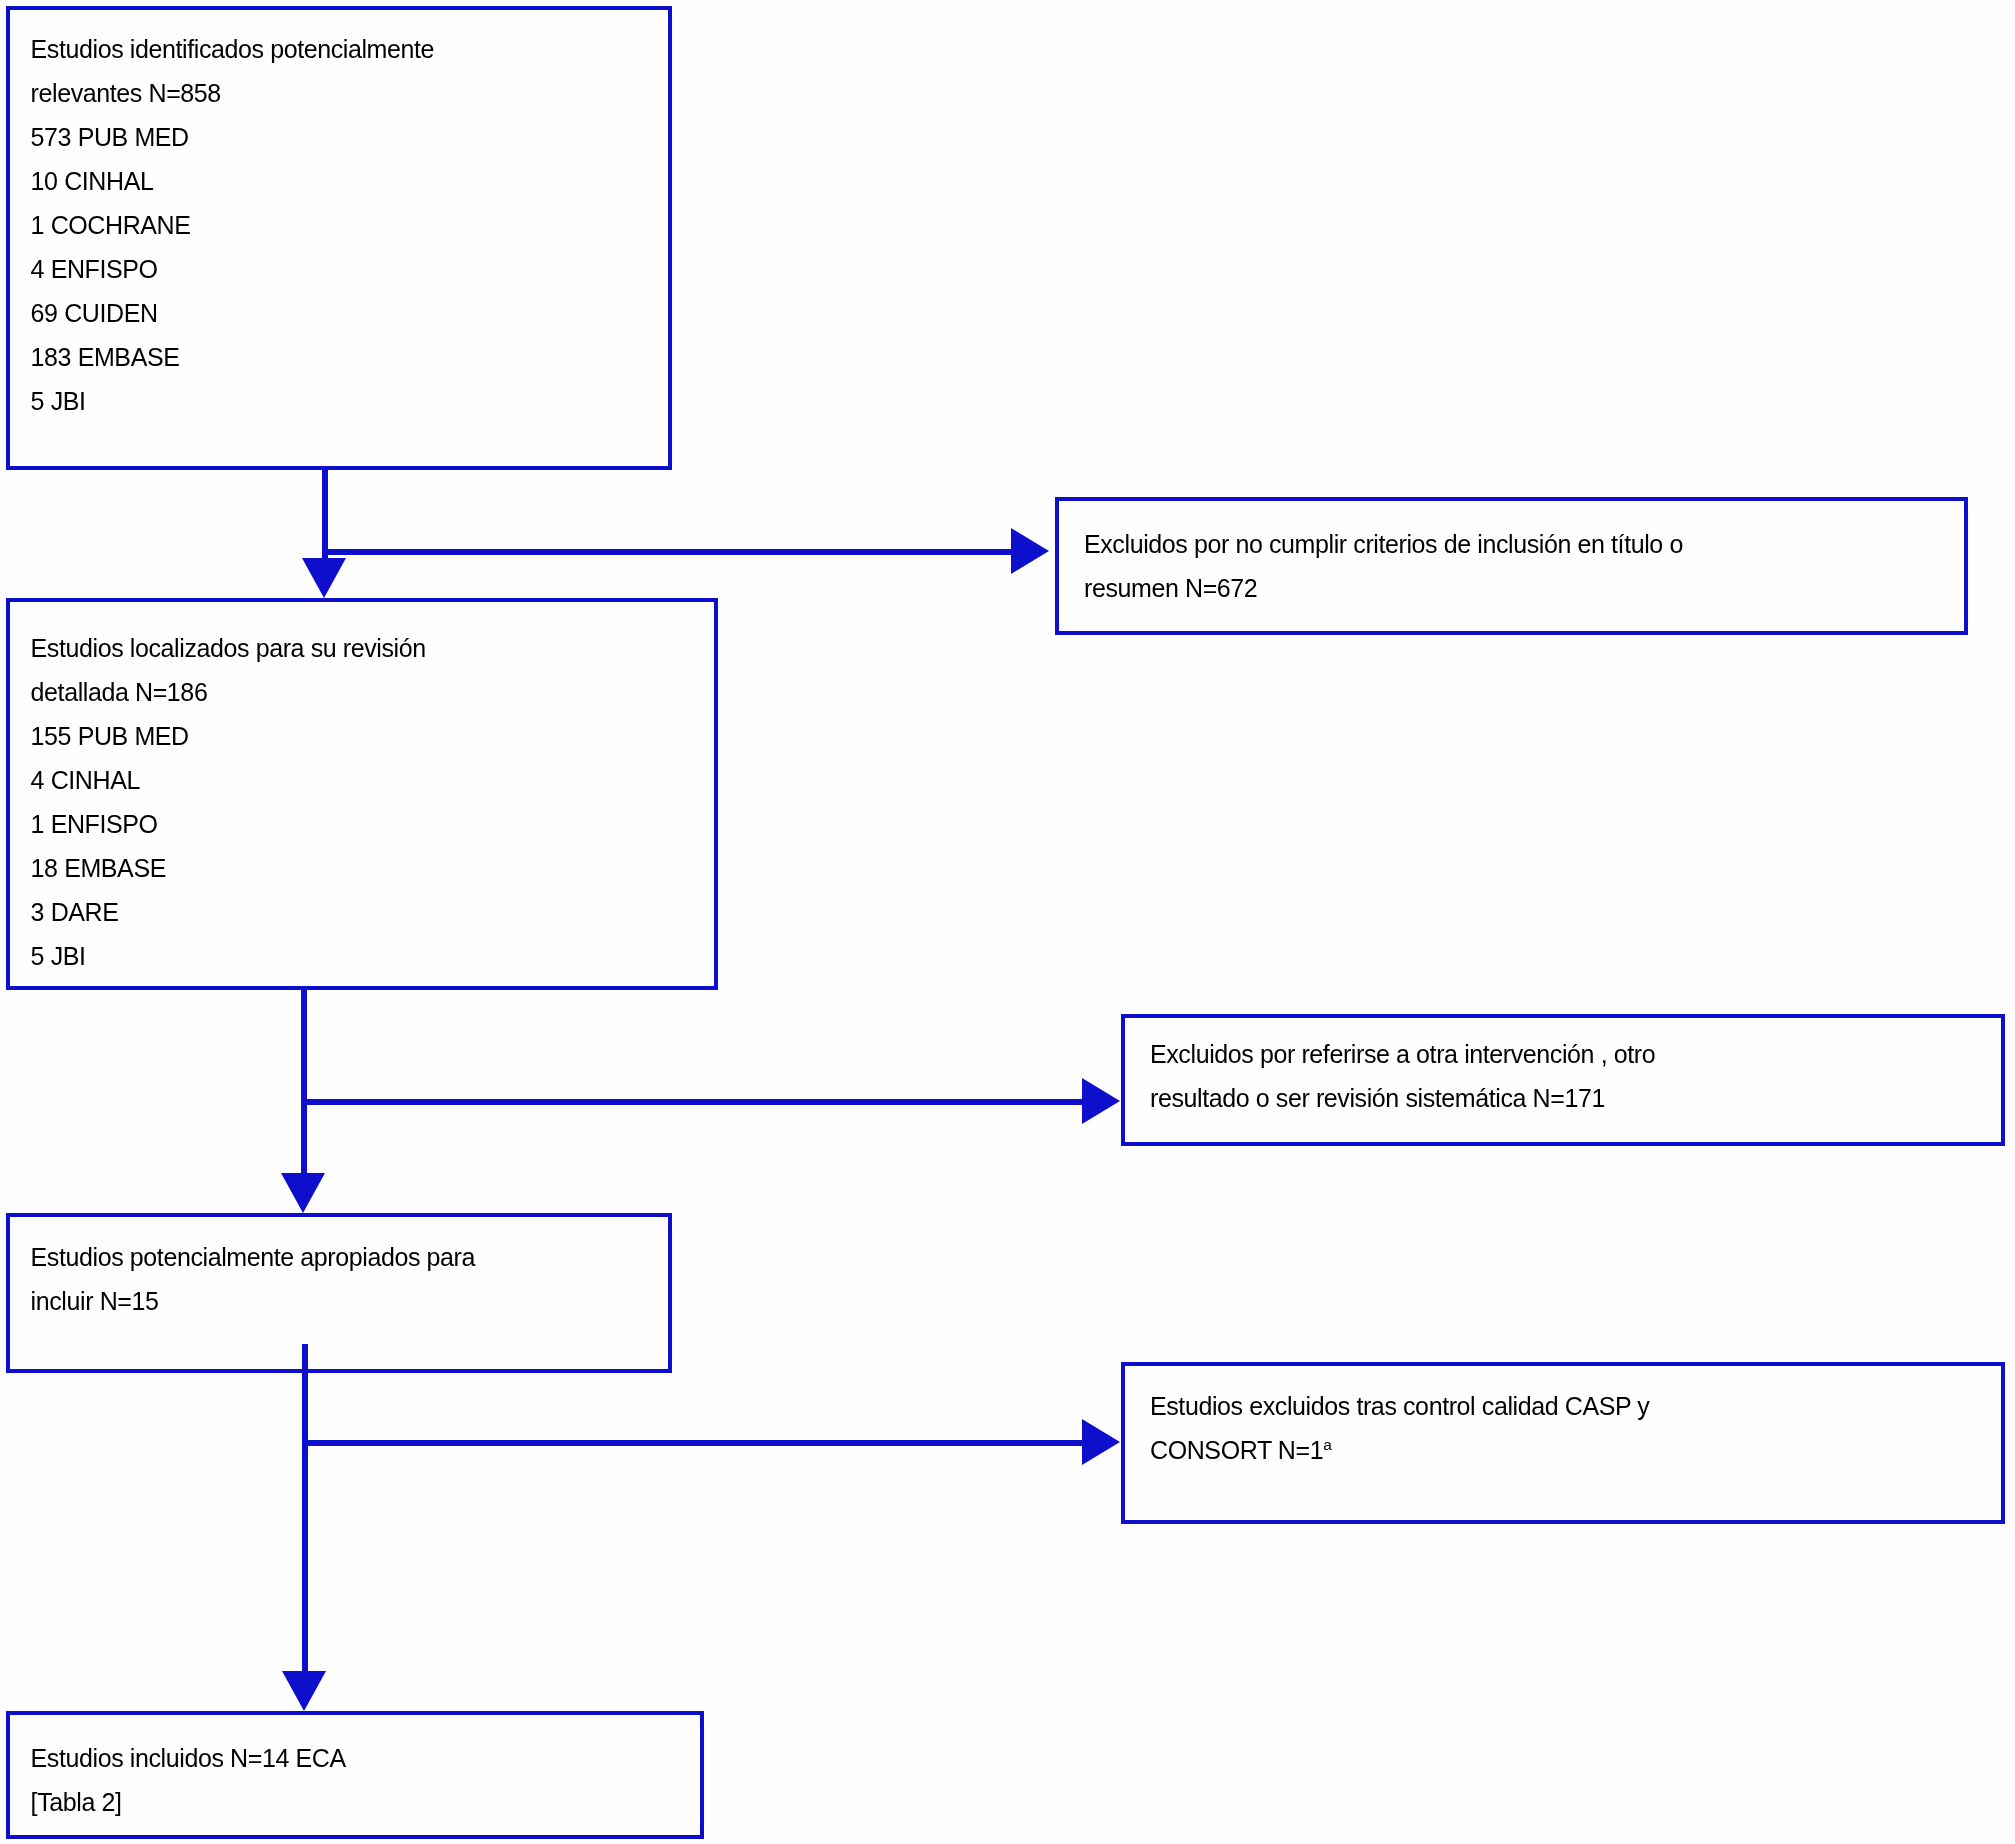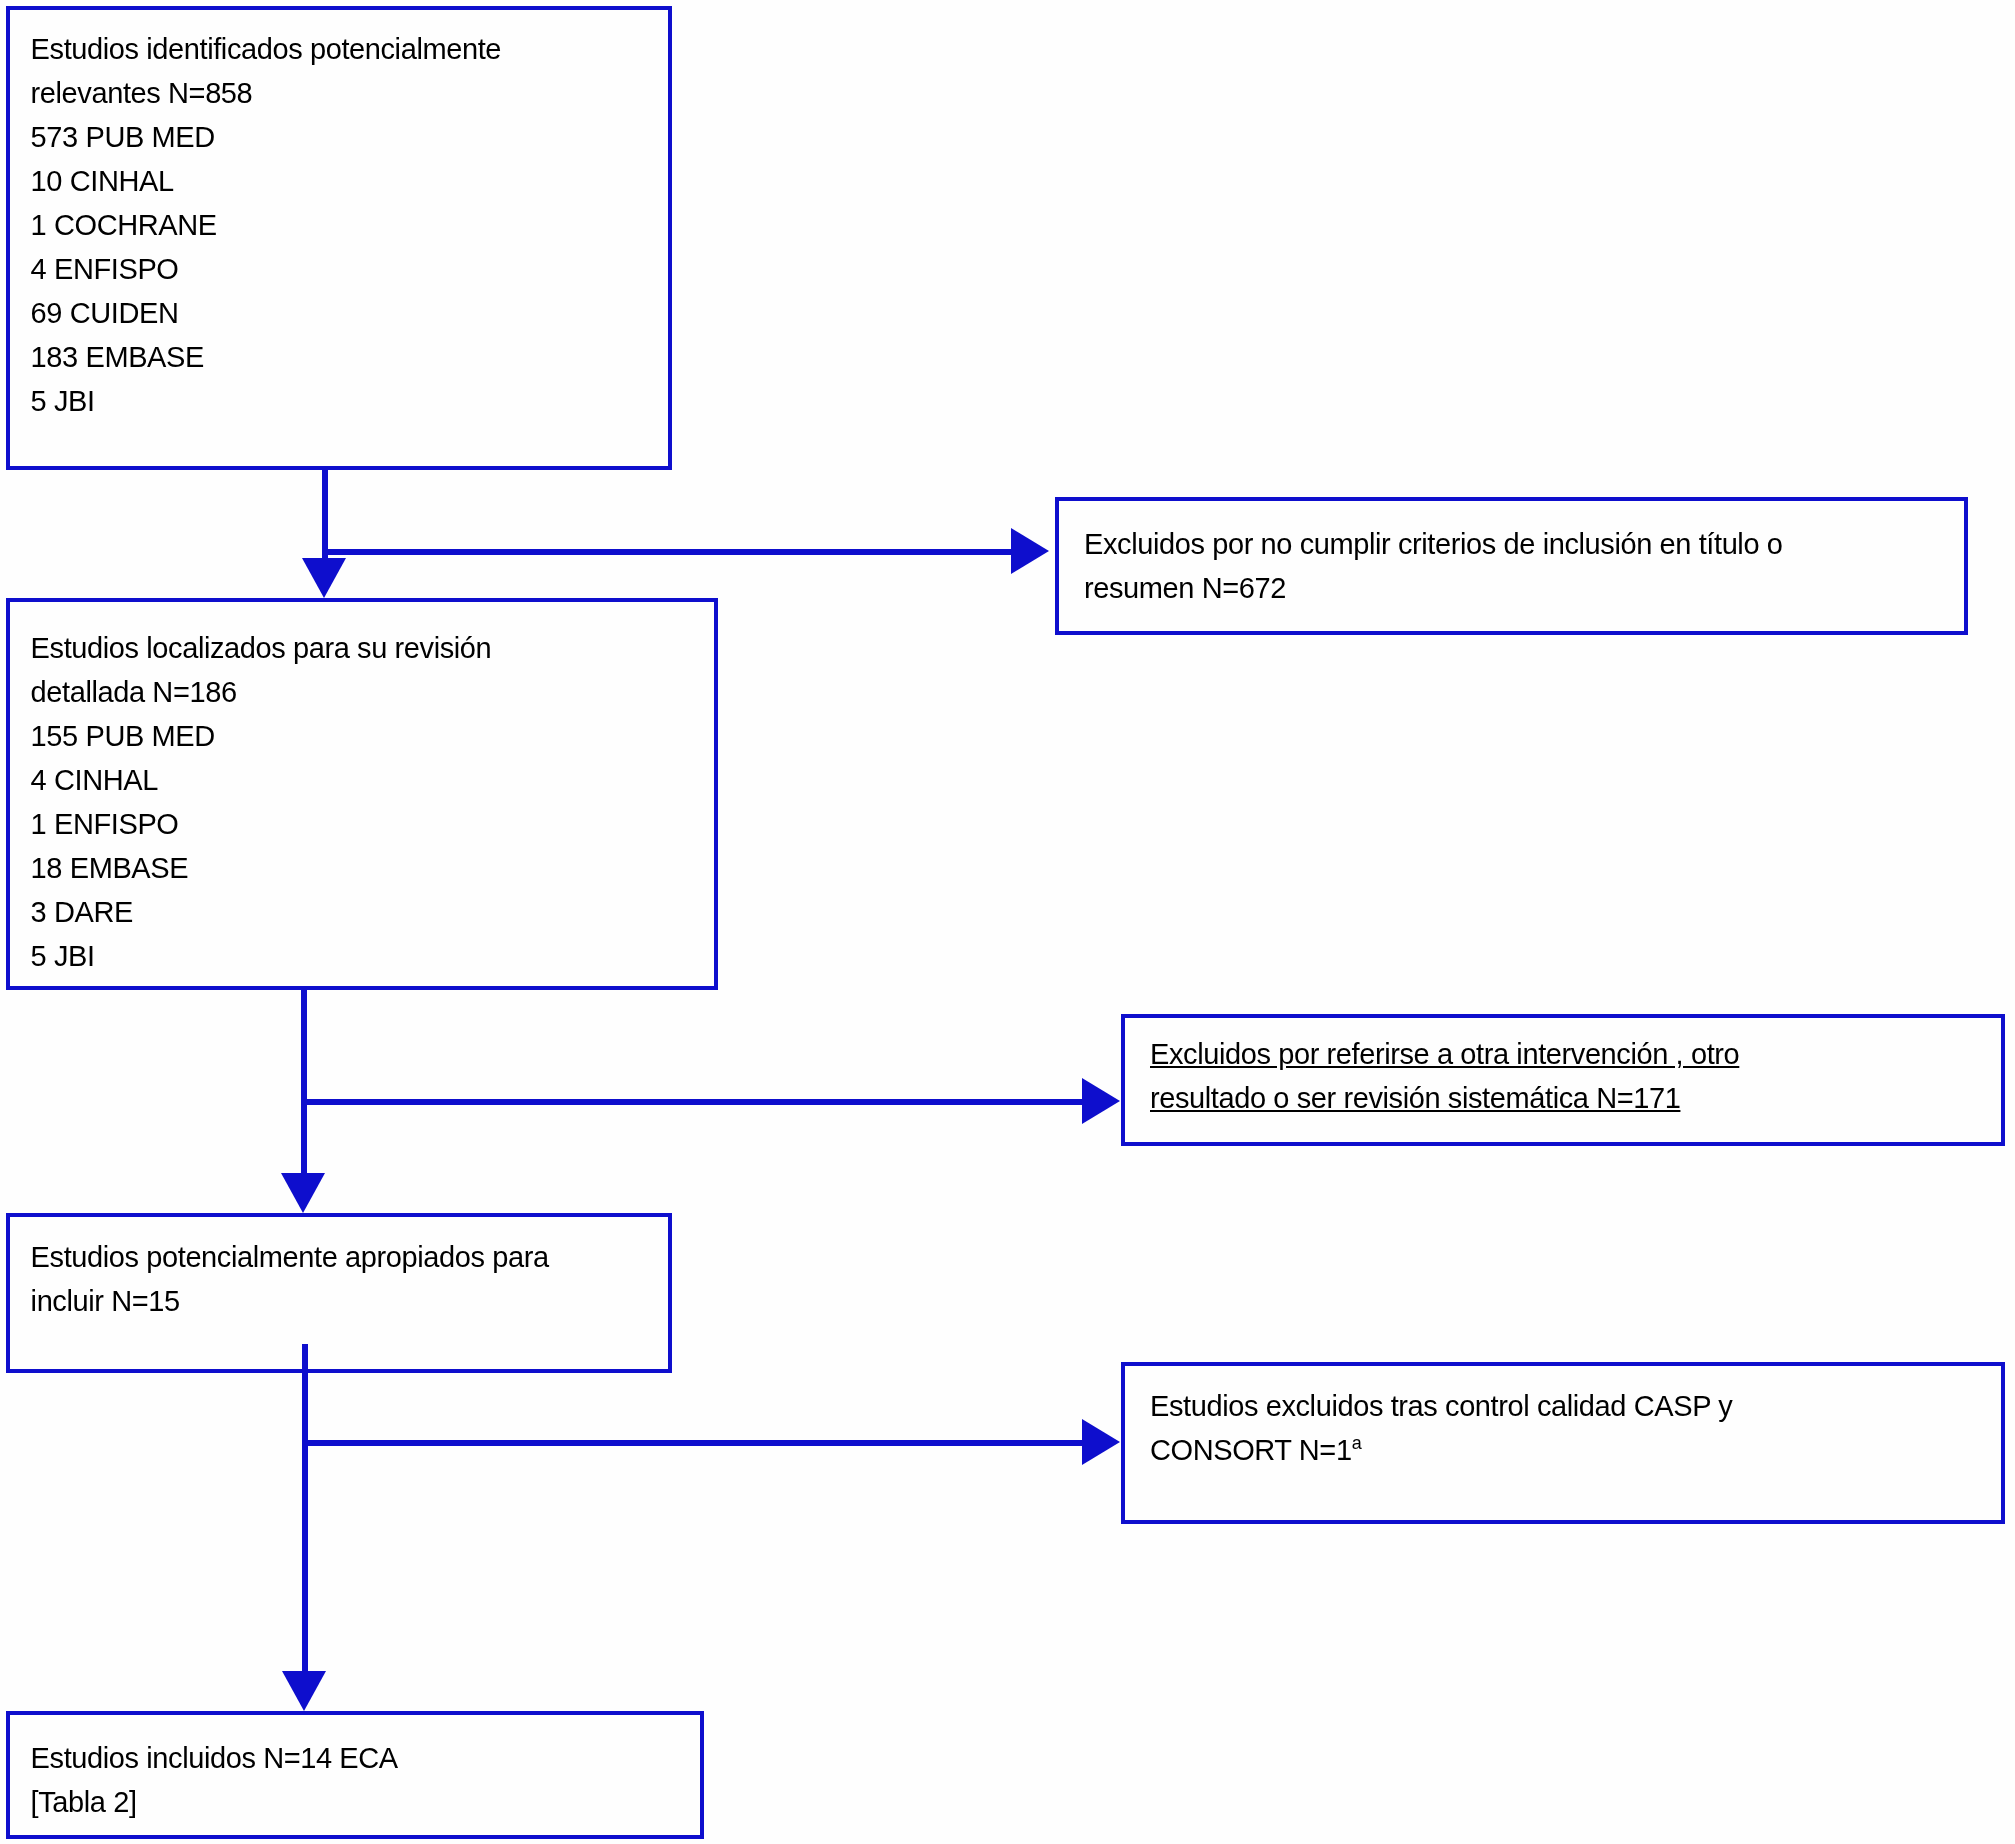--- a/index.html
+++ b/index.html
@@ -18,21 +18,21 @@
     width:2015px;
     height:1844px;
     background:var(--bg);
     overflow:hidden;
   }
   .box{
     position:absolute;
     box-sizing:border-box;
     border:4.9px solid var(--accent);
     background:var(--bg);
-    font-size:29px;
+    font-size:25px;
     line-height:44px;
     letter-spacing:-0.4px;
     color:var(--text);
   }
   .ln{white-space:nowrap;}
   sup{
     font-size:0.62em;
     line-height:0;
     vertical-align:super;
   }
@@ -48,21 +48,21 @@
   .tri-right{
     position:absolute;width:0;height:0;
     border-top:23px solid transparent;
     border-bottom:23px solid transparent;
     border-left:38px solid var(--accent);
   }
   
   #box-identified{left:5.6px;top:5.6px;width:666px;height:464px;padding:17px 14px 0 21px;}
   #box-excl-title{left:1049px;top:497px;width:913px;height:138px;padding:21px 14px 0 25px;margin-left:6px;}
   #box-located{left:5.6px;top:598px;width:712px;height:392px;padding:24px 14px 0 21px;}
-  #box-excl-other{left:1121px;top:1014px;width:884px;height:132px;padding:14px 14px 0 25px;text-decoration:underline;}
+  #box-excl-other{left:1121px;top:1014px;width:884px;height:132px;padding:14px 14px 0 25px;}
   #box-appropriate{left:5.6px;top:1213px;width:666px;height:160px;padding:18px 14px 0 21px;}
   #box-excl-quality{left:1121px;top:1362px;width:884px;height:162px;padding:18px 14px 0 25px;}
   #box-included{left:5.6px;top:1711px;width:698px;height:128px;padding:21px 14px 0 21px;}
   
   #v1{left:322px;top:468px;height:91px;}
   #h1{left:322px;top:549px;width:689px;}
   #head-right-1{left:1011px;top:528px;}
   #head-down-1{left:302px;top:558px;}
   #v2{left:301px;top:987px;height:190px;}
   #h2{left:301px;top:1099px;width:781px;}

